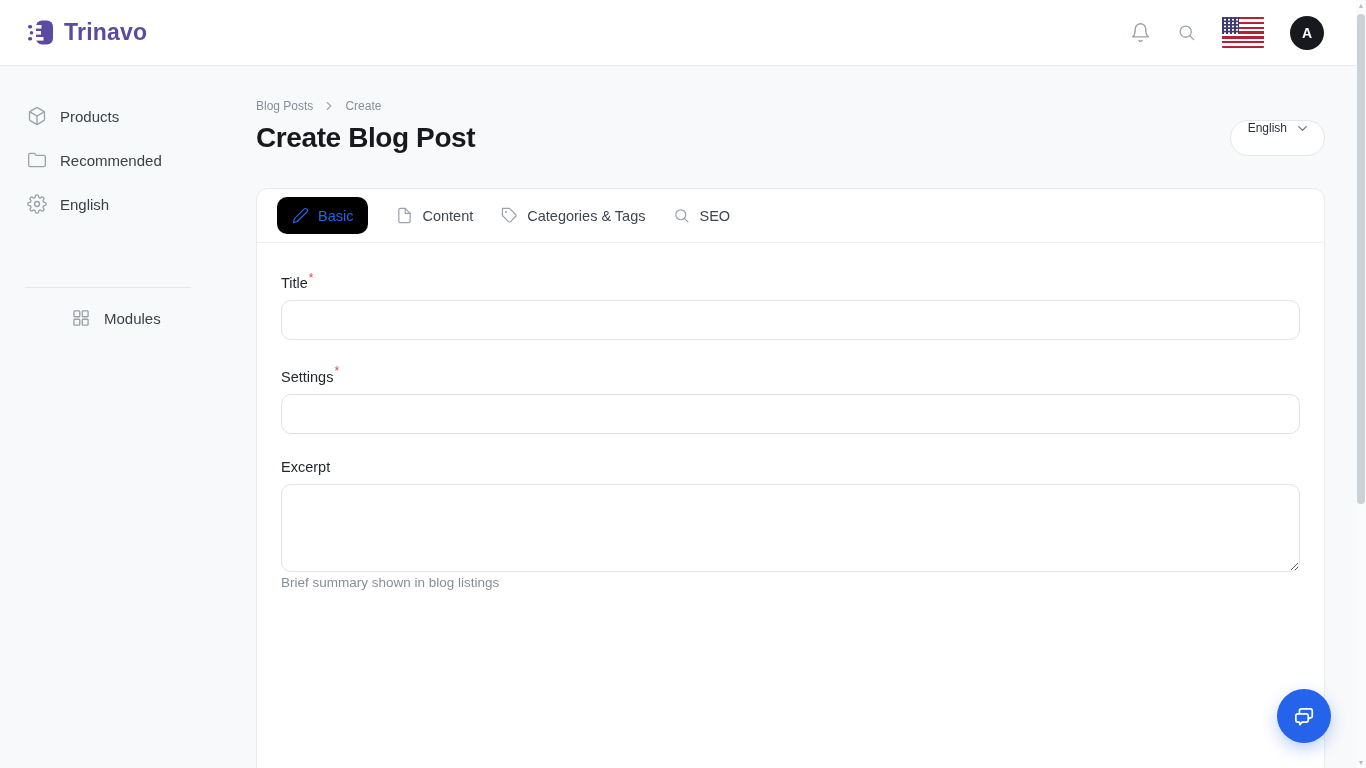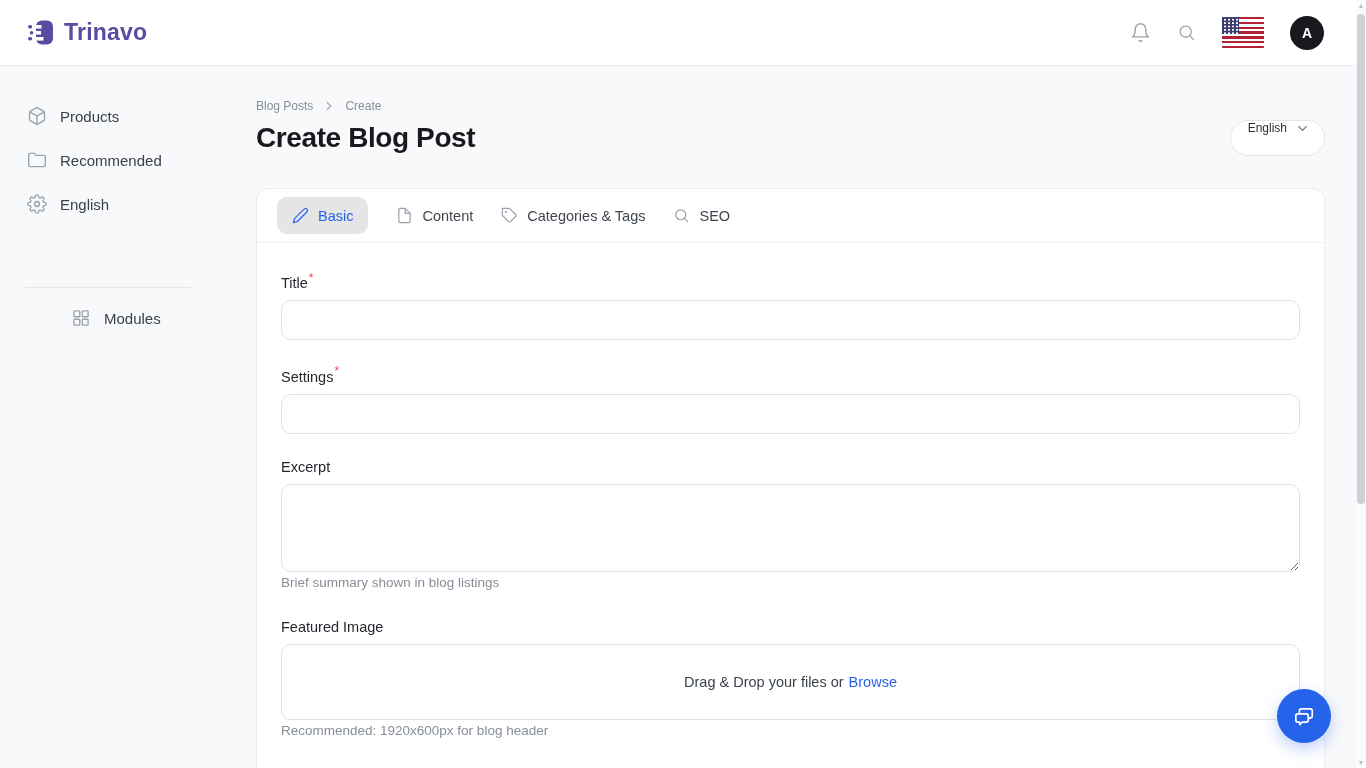--- a/index.html
+++ b/index.html
@@ -45,21 +45,21 @@
   .lang-btn { display:flex; align-items:flex-start; gap:8px; background:#ffffff; border:1px solid #e4e6e9;
               border-radius:18px; height:36px; padding:0 14px 0 17px; font-size:12px; color:#2b3037; cursor:pointer; }
   .lang-btn .chev { color:#6d737c; display:flex; }
 
   
   .card { margin-top:32px; background:#ffffff; border:1px solid #e9ebee; border-radius:12px; height:650px; overflow:hidden; }
   .tabs { display:flex; align-items:center; gap:28px; padding:8px 20px; border-bottom:1px solid #eef0f3; }
   .tab { display:flex; align-items:center; gap:9px; font-size:14.5px; color:#3f4650; cursor:pointer;
          padding:10px 0; border-radius:10px; }
   .tab .ticon { color:#9aa1ab; display:flex; align-items:center; }
-  .tab.active { background:#e5e5e5; color:#2563eb; padding:10px 15px; font-weight:500; }
+  .tab.active { background:#000000; color:#2563eb; padding:10px 15px; font-weight:500; }
   .tab.active .ticon { color:#2563eb; }
 
   .form { padding:28px 24px 24px 24px; }
   .fgroup { margin-bottom:24px; }
   .fgroup.excerpt { margin-bottom:28px; }
   .flabel { display:inline-block; font-size:14.5px; color:#24282e; margin-bottom:9px; }
   .req { color:#e5484d; font-size:12px; vertical-align:super; margin-left:1px; }
   .tinput { width:100%; height:40px; border:1px solid #dfe2e6; border-radius:10px; background:#ffffff;
             padding:0 14px; font-size:14.5px; font-family:"Liberation Sans", sans-serif; color:#23262b; outline:none; }
   textarea.tinput { height:88px; padding:10px 14px; resize:vertical; display:block; }
@@ -225,28 +225,20 @@
         <span class="flabel">Settings</span><span class="req">*</span>
         <input class="tinput" type="text" value="" style="">
       </div>
 
       <div class="fgroup excerpt">
         <span class="flabel">Excerpt</span>
         <textarea class="tinput" style=""></textarea>
         <div class="helper">Brief summary shown in blog listings</div>
       </div>
 
-      <div class="fgroup">
-        <span class="flabel">Featured Image</span>
-        <div class="dropzone">
-          <span>Drag &amp; Drop your files or</span>
-          <span class="browse">Browse</span>
-        </div>
-        <div class="helper">Recommended: 1920x600px for blog header</div>
-      </div>
     </div>
   </div>
 </div>
 
 <div class="fab">
   <span style="display:flex;">
     <svg width="27" height="27" viewBox="0 0 24 24" fill="none" stroke="#ffffff" stroke-width="1.5" stroke-linejoin="round">
       <path d="M9.2 5.2h8c.95 0 1.7.75 1.7 1.7v4.6c0 .95-.75 1.7-1.7 1.7h-.7l-1.5 1.9-.4-1.9H9.2c-.95 0-1.7-.75-1.7-1.7V6.9c0-.95.75-1.7 1.7-1.7z"></path>
       <path fill="#2563eb" d="M6 9.6h7.6c.95 0 1.7.75 1.7 1.7v4c0 .95-.75 1.7-1.7 1.7h-3.8l-1.9 2.2-.35-2.2H6c-.95 0-1.7-.75-1.7-1.7v-4c0-.95.75-1.7 1.7-1.7z"></path>
     </svg>

